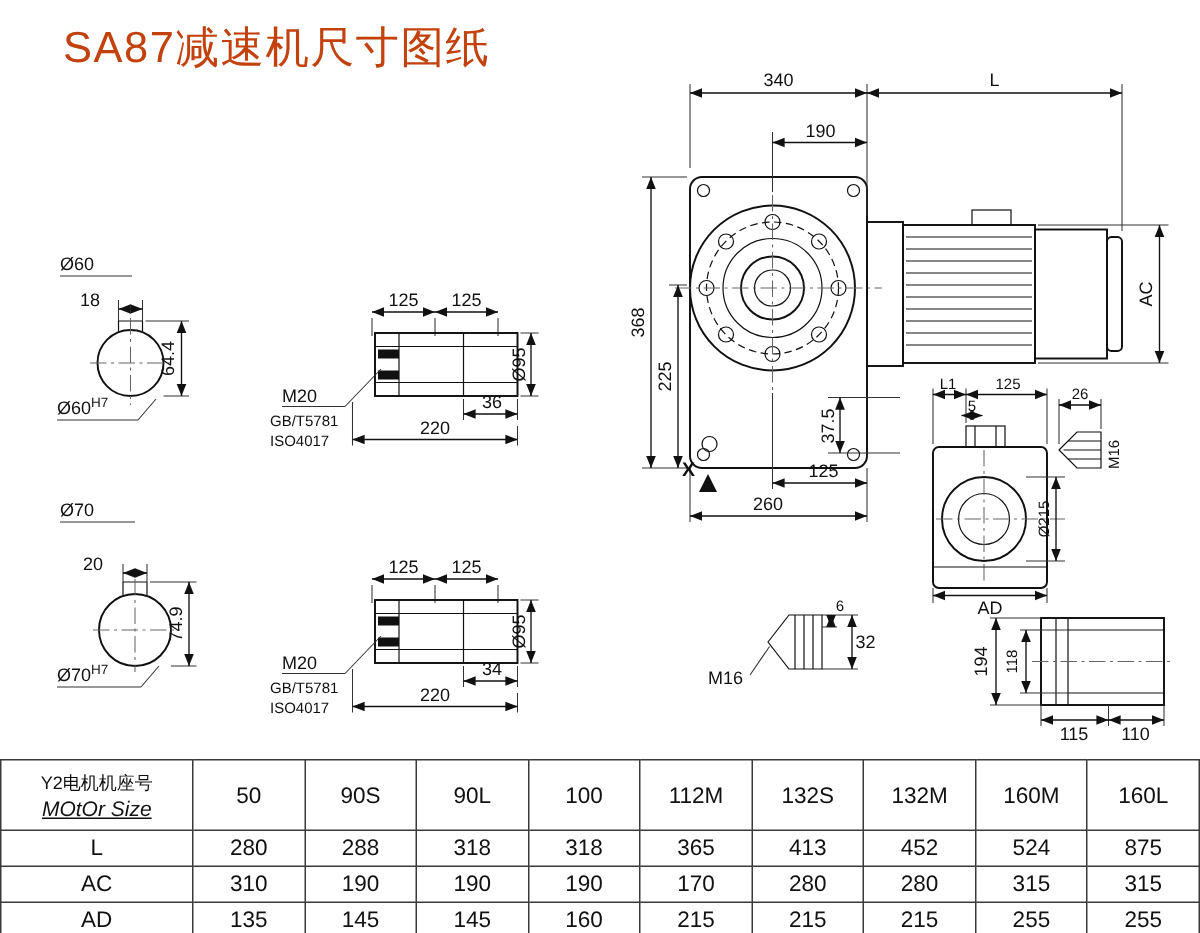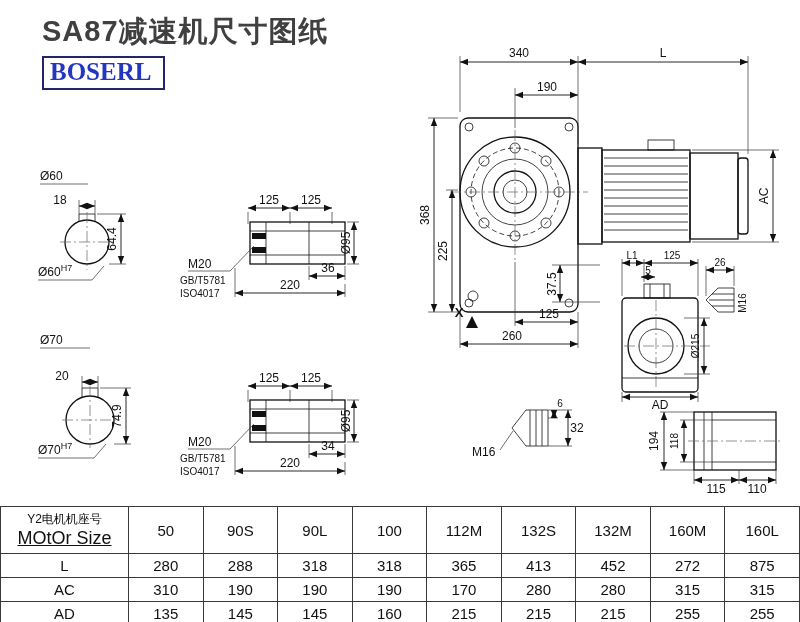--- a/index.html
+++ b/index.html
@@ -1,19 +1,19 @@
 <!DOCTYPE html>
 <html><head>
 <meta charset="utf-8">
 <style>
   html,body{margin:0;padding:0;background:#fff;}
   .page{position:relative;width:800px;height:622px;background:#fff;overflow:hidden;
         font-family:"Liberation Sans",sans-serif;color:#111;}
-  .title{position:absolute;left:42px;top:12px;font-size:29px;font-weight:bold;
-         letter-spacing:1px;color:#404040;}
+  .title{position:absolute;left:42px;top:12px;font-size:29px;font-weight:normal;
+         letter-spacing:1px;color:#c2410c;}
   .logo-box{position:absolute;left:42px;top:56px;border:2px solid #23236e;
             padding:0 12px 2px 6px;background:#fff;}
   .logo-box span{font-family:"Liberation Serif",serif;font-weight:bold;
                  font-size:25px;color:#2436c0;}
   svg{position:absolute;left:0;top:0;}
   svg text{font-family:"Liberation Sans",sans-serif;font-size:12px;fill:#111;}
   .t{text-anchor:middle;}
   .s{font-size:10px;}
   .b{font-weight:bold;font-size:13px;}
   .o{stroke:#111;stroke-width:1.3;fill:none;}
@@ -23,31 +23,28 @@
   .h{stroke:#111;stroke-width:.8;fill:none;}
   .d{stroke:#111;stroke-width:.9;fill:none;marker-start:url(#ar);marker-end:url(#ar);}
   .fl{fill:#111;stroke:none;}
   .tbl{position:absolute;left:0;top:506px;width:800px;border-collapse:collapse;
        table-layout:fixed;}
   .tbl td{border:1px solid #3a3a3a;text-align:center;vertical-align:middle;
           font-size:15px;padding:0;height:23px;}
   .tbl tr.hr td{height:46px;}
   .tbl col.c0{width:128px;}
   .hdr-cn{font-size:12px;}
-  .hdr-en{font-size:18px;text-decoration:underline;}
+  .hdr-en{font-size:14px;text-decoration:underline;font-style:italic;}
 </style>
 </head>
 <body>
 
 <div class="page">
 
   <div class="title">SA87减速机尺寸图纸</div>
-  <div class="logo-box">
-    <span>BOSERL</span>
-  </div>
 
   <svg width="800" height="505" viewBox="0 0 800 505">
     <defs>
       <marker id="ar" viewBox="0 0 10 10" refX="10" refY="5" markerWidth="9" markerHeight="9" orient="auto-start-reverse">
         <path d="M0,1 L10,5 L0,9 z" fill="#111"></path>
       </marker>
     </defs>
 
     <g>
       <rect class="o" x="460" y="118" width="118" height="194" rx="8"></rect>
@@ -293,21 +290,21 @@
       </tr>
       <tr>
         <td>L</td>
         <td>280</td>
         <td>288</td>
         <td>318</td>
         <td>318</td>
         <td>365</td>
         <td>413</td>
         <td>452</td>
-        <td>272</td>
+        <td>524</td>
         <td>875</td>
       </tr>
       <tr>
         <td>AC</td>
         <td>310</td>
         <td>190</td>
         <td>190</td>
         <td>190</td>
         <td>170</td>
         <td>280</td>

